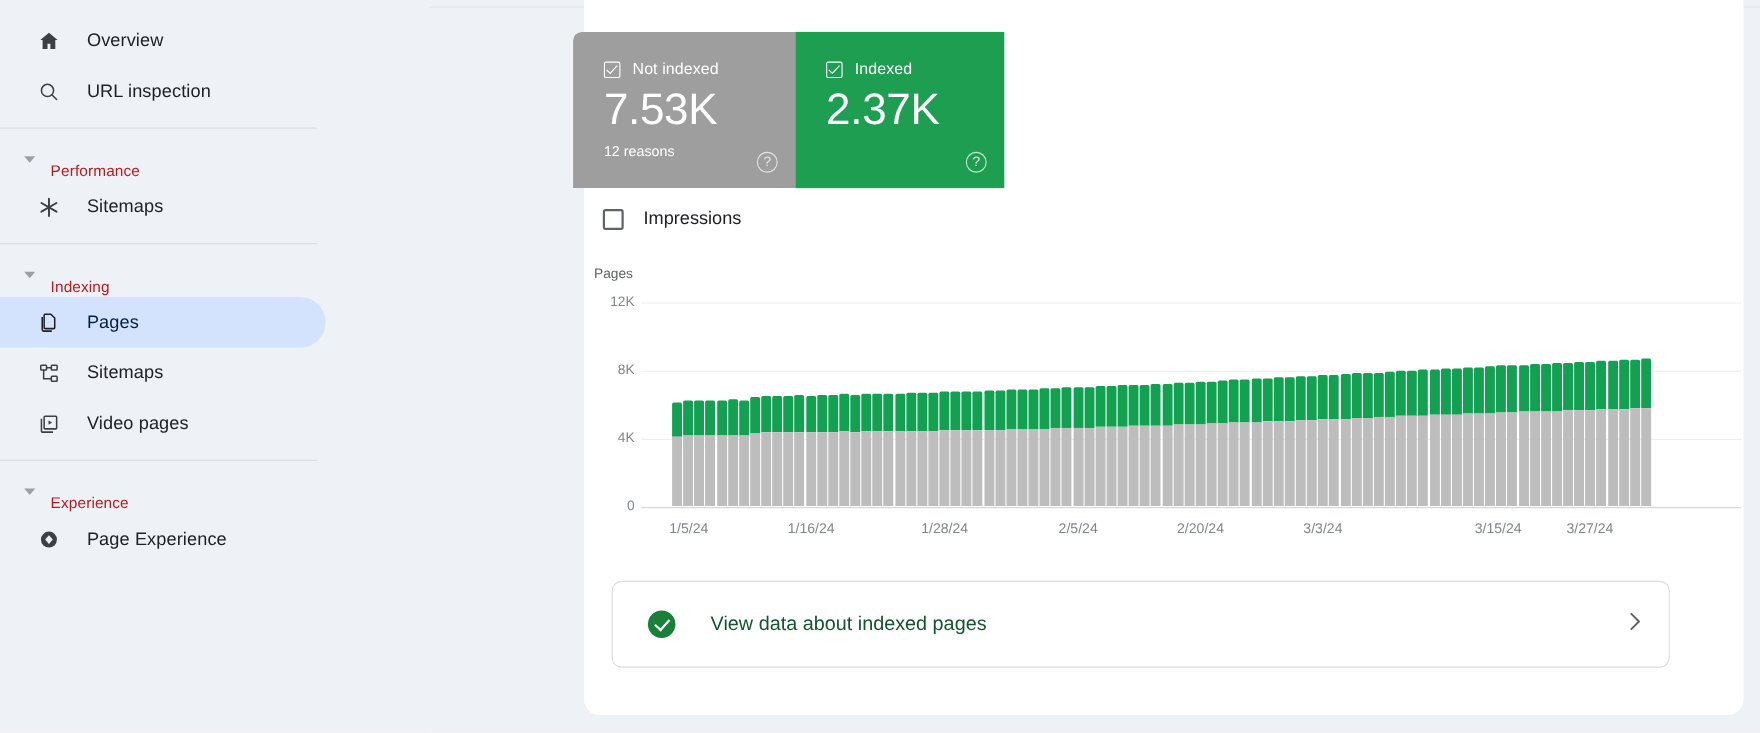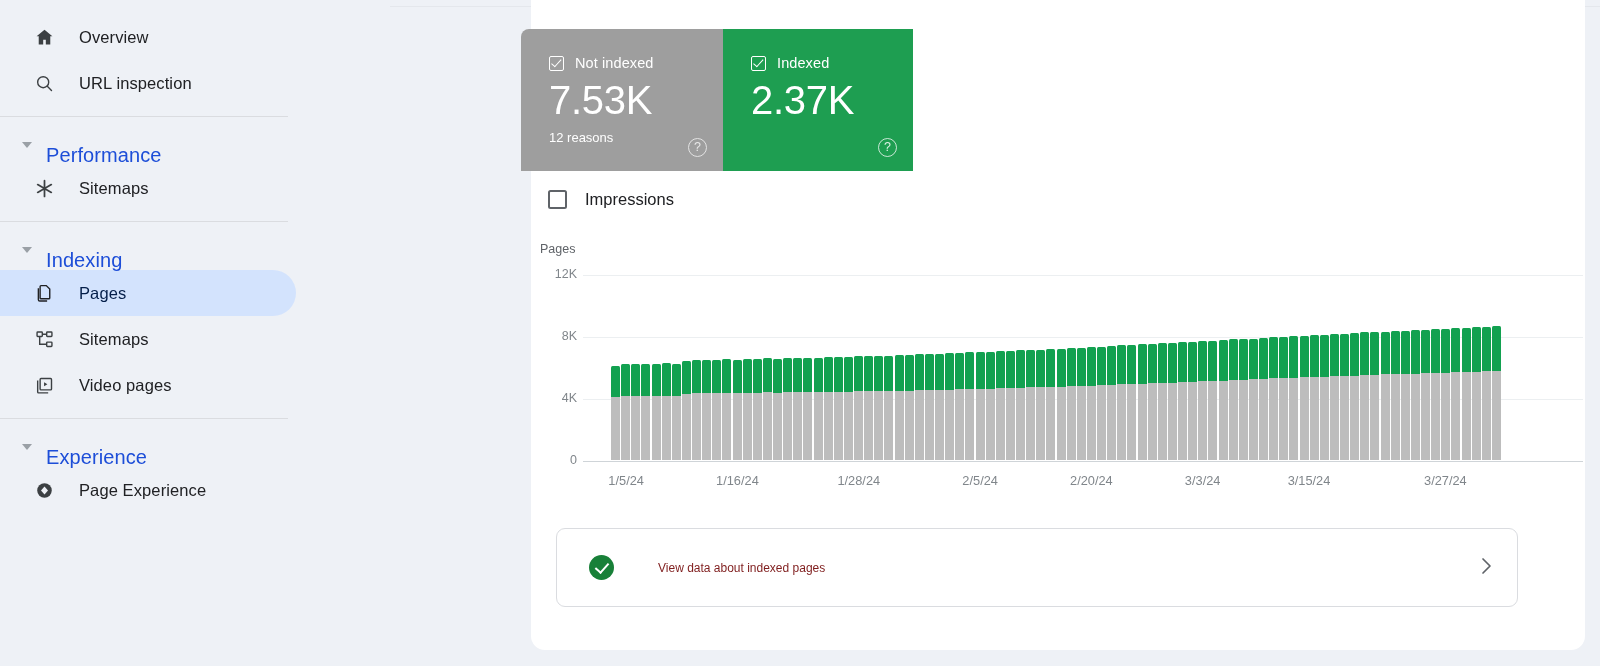--- a/index.html
+++ b/index.html
@@ -35,21 +35,21 @@
 
   .group-head {
     display: flex; align-items: center;
     height: 36px; padding-left: 20px; margin-bottom: 2px; cursor: pointer;
   }
   .group-head .caret {
     width: 0; height: 0; margin-right: 14px; margin-left: 2px;
     border-left: 5px solid transparent; border-right: 5px solid transparent;
     border-top: 6px solid #9aa0a6;
   }
-  .group-head .glbl { font-size: 20px; color: #1d4ed8; letter-spacing: .1px; margin-top: 20px; }
+  .group-head .glbl { font-size: 14px; color: #b91c1c; letter-spacing: .1px; margin-top: 20px; }
 
   
   .panel {
     position: absolute; left: 531px; top: 0px;
     width: 1054px; height: 650px;
     background: #ffffff;
     border-radius: 0 0 14px 14px;
   }
   .top-divider {
     position: absolute; left: 390px; top: 6px; width: 1210px; height: 1px;
@@ -120,21 +120,21 @@
   }
   .cta-check {
     width: 25px; height: 25px; border-radius: 50%; background: #188038;
     position: relative; flex: 0 0 25px;
   }
   .cta-check::after {
     content: ""; position: absolute; left: 8.5px; top: 5px;
     width: 6px; height: 11px; border: solid #fff; border-width: 0 2.2px 2.2px 0;
     transform: rotate(42deg);
   }
-  .cta-text { font-size: 12px; color: #7f1d1d; margin-left: 44px; flex: 1; }
+  .cta-text { font-size: 18px; color: #14532d; margin-left: 32px; flex: 1; }
   .chev { color: #5f6368; }
 </style>
 </head>
 <body>
 
 <div class="app">
 
   <div class="top-divider"></div>
 
   <nav class="sidebar" id="sidebar">
@@ -614,21 +614,21 @@
             <div class="seg-green" style="height: 44.64px; background: rgb(18, 161, 80);"></div>
             <div class="seg-gray" style="height: 88.97px; background: rgb(189, 189, 189);"></div>
           </div>
         </div>
         <div class="xtick" style="left: 95.1705px; top: 237px;">1/5/24</div>
         <div class="xtick" style="left: 206.42px; top: 237px;">1/16/24</div>
         <div class="xtick" style="left: 327.784px; top: 237px;">1/28/24</div>
         <div class="xtick" style="left: 449.148px; top: 237px;">2/5/24</div>
         <div class="xtick" style="left: 560.398px; top: 237px;">2/20/24</div>
         <div class="xtick" style="left: 671.648px; top: 237px;">3/3/24</div>
-        <div class="xtick" style="left: 778px; top: 237px;">3/15/24</div>
+        <div class="xtick" style="left: 831px; top: 237px;">3/15/24</div>
         <div class="xtick" style="left: 914.375px; top: 237px;">3/27/24</div>
       </div>
 
     <div class="cta">
       <span class="cta-check"></span>
       <span class="cta-text">View data about indexed pages</span>
       <span class="chev">
         <svg width="13" height="20" viewBox="0 0 13 20" fill="none">
           <path d="M3 3 L10 10 L3 17" stroke="#5f6368" stroke-width="1.7" stroke-linecap="round" stroke-linejoin="round"></path>
         </svg>

